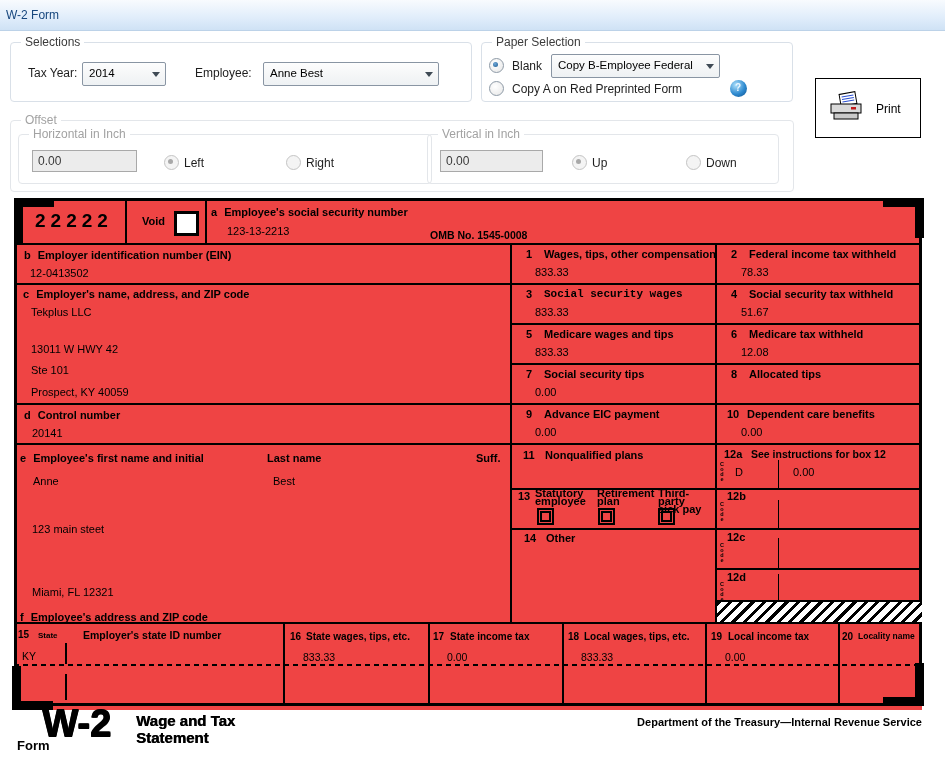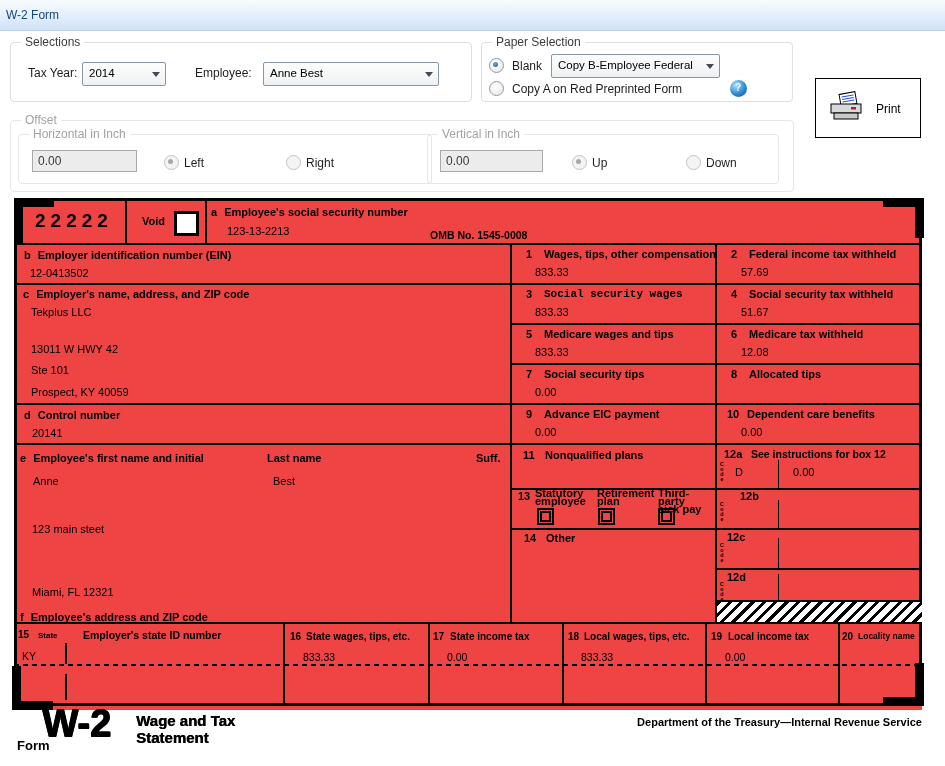--- a/index.html
+++ b/index.html
@@ -196,21 +196,21 @@
     <div class="lbl" style="left:10px;top:51px;">
       <span class="lt">b</span><span>Employer identification number (EIN)</span>
     </div>
     <span class="val" style="left:16px;top:69px;">12-0413502</span>
 
     <span class="lbl" style="left:512px;top:50px;">1</span>
     <span class="lbl" style="left:530px;top:50px;">Wages, tips, other compensation</span>
     <span class="val" style="left:521px;top:68px;">833.33</span>
     <span class="lbl" style="left:717px;top:50px;">2</span>
     <span class="lbl" style="left:735px;top:50px;">Federal income tax withheld</span>
-    <span class="val" style="left:727px;top:68px;">57.69</span>
+    <span class="val" style="left:727px;top:68px;">78.33</span>
 
     <div class="lbl" style="left:9px;top:90px;">
       <span class="lt">c</span><span>Employer's name, address, and ZIP code</span>
     </div>
     <span class="val" style="left:17px;top:108px;">Tekplus LLC</span>
     <span class="val" style="left:17px;top:145px;">13011 W HWY 42</span>
     <span class="val" style="left:17px;top:166px;">Ste 101</span>
     <span class="val" style="left:17px;top:188px;">Prospect, KY 40059</span>
 
     <span class="lbl" style="left:512px;top:90px;">3</span>
@@ -266,21 +266,21 @@
     <span class="val" style="left:721px;top:268px;">D</span>
     <span class="val" style="left:779px;top:268px;">0.00</span>
 
     <span class="lbl" style="left:504px;top:292px;">13</span>
     <span class="tiny wrap" style="left:521px;top:291px;width:44px;">Statutory employee</span>
     <span class="tiny wrap" style="left:583px;top:291px;width:42px;">Retirement plan</span>
     <span class="tiny wrap" style="left:644px;top:291px;width:44px;">Third-party sick pay</span>
     <span class="cb13" style="left:523px;top:310px;"></span>
     <span class="cb13" style="left:584px;top:310px;"></span>
     <span class="cb13" style="left:644px;top:310px;"></span>
-    <span class="lbl" style="left:713px;top:292px;margin-left:13px;">12b</span>
+    <span class="lbl" style="left:713px;top:292px;">12b</span>
     <span class="codev" style="left:704px;top:303px;">Code</span>
 
     <span class="lbl" style="left:510px;top:334px;">14</span>
     <span class="lbl" style="left:532px;top:334px;">Other</span>
     <span class="lbl" style="left:713px;top:333px;">12c</span>
     <span class="codev" style="left:704px;top:344px;">Code</span>
     <span class="lbl" style="left:713px;top:373px;">12d</span>
     <span class="codev" style="left:704px;top:383px;">Code</span>
 
     <span class="sm" style="left:4px;top:431px;">15</span>

